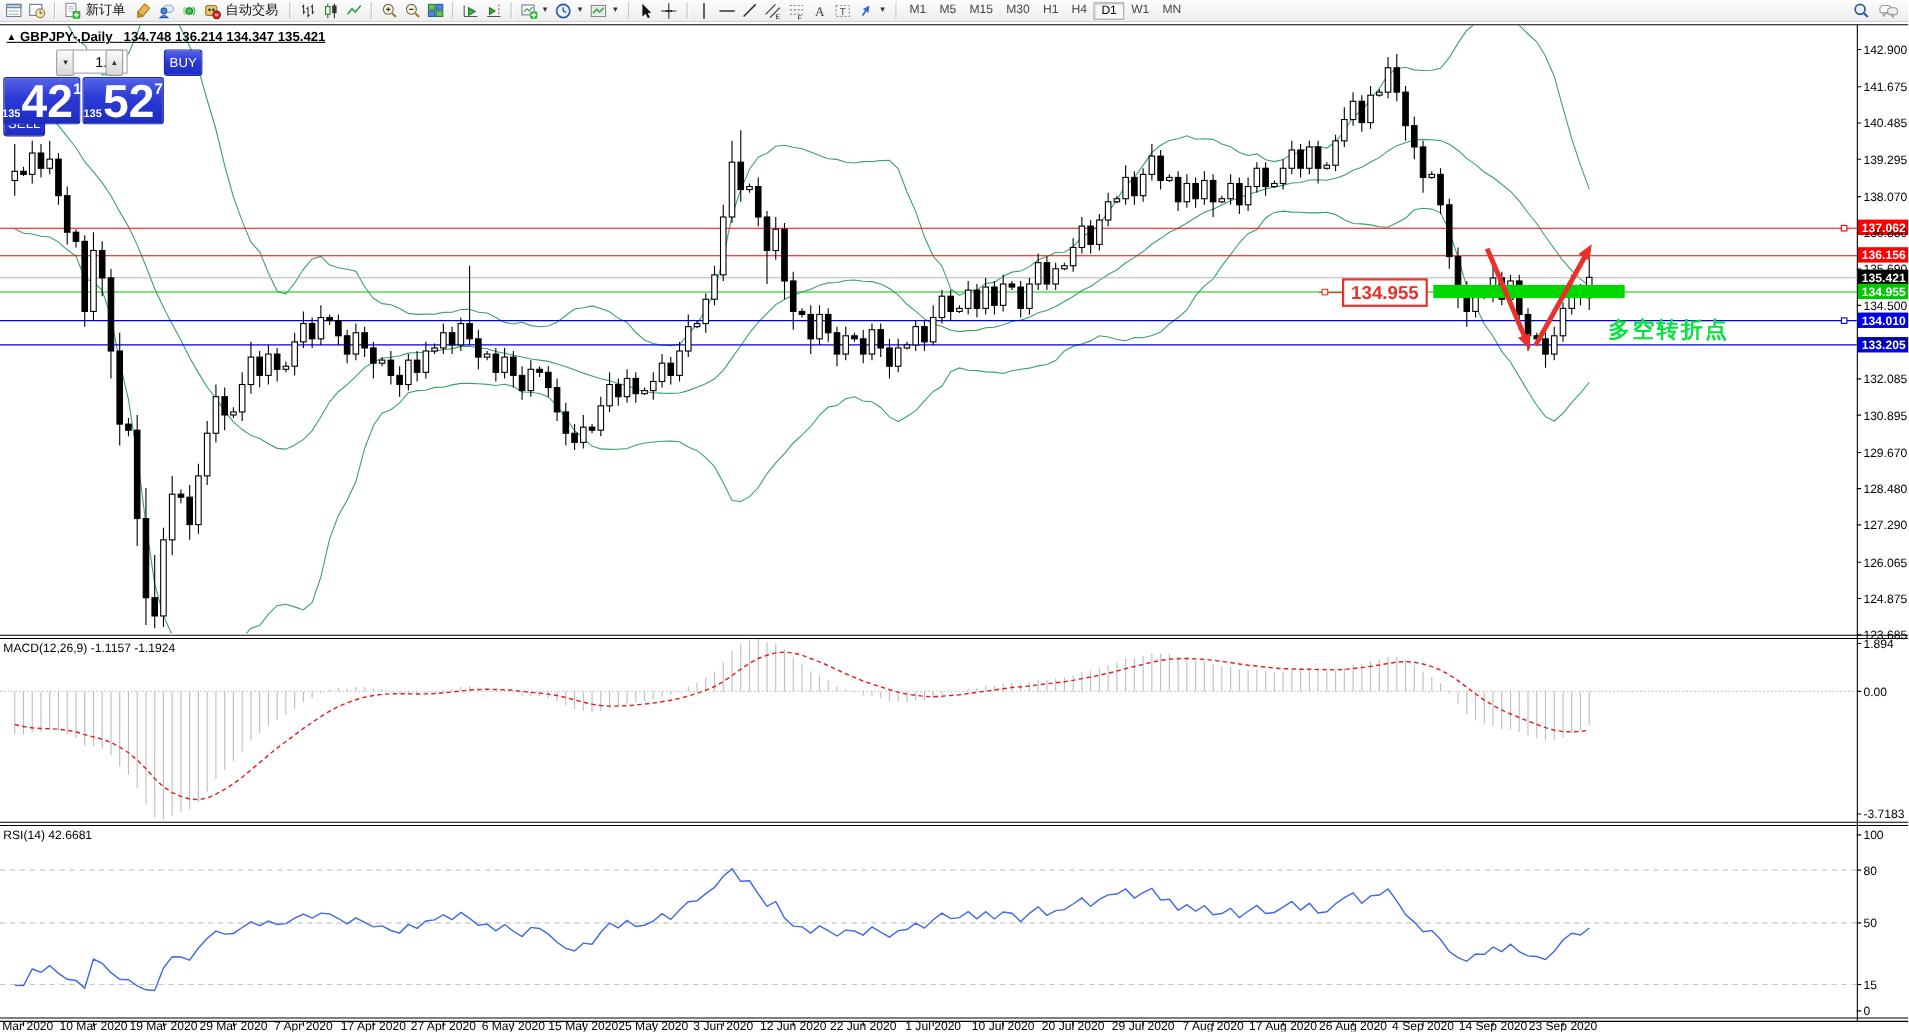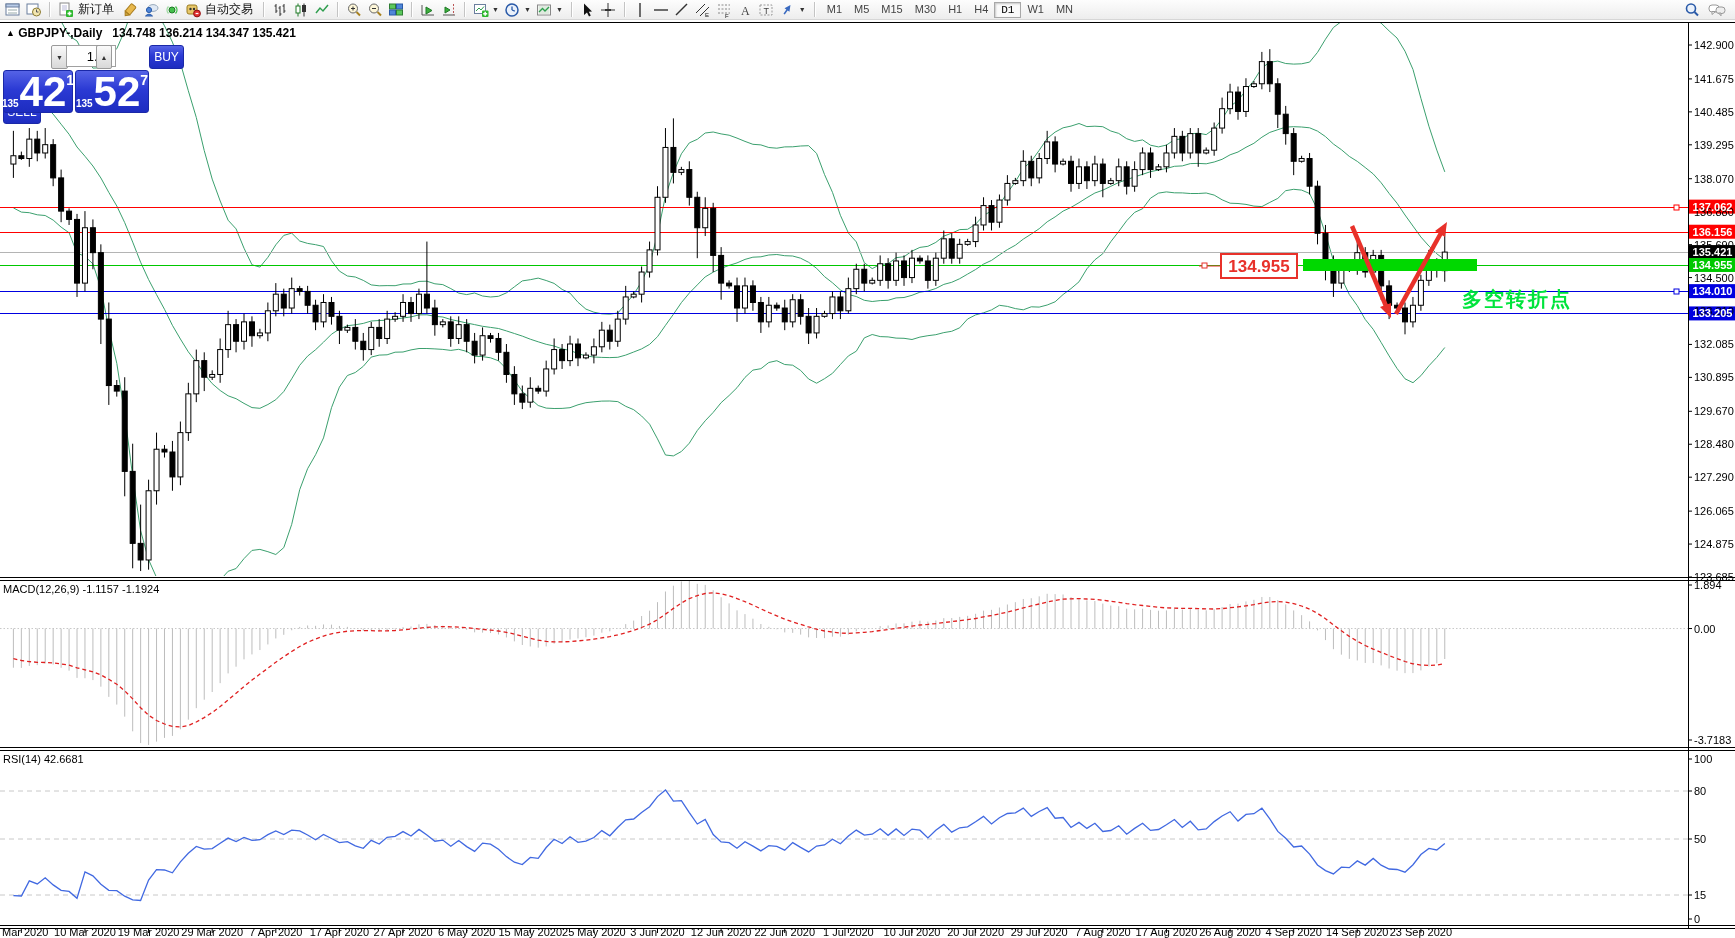--- a/index.html
+++ b/index.html
@@ -5,26 +5,26 @@
   html,body{margin:0;padding:0;background:#fff;}
   #app{position:relative;width:1735px;height:938px;overflow:hidden;font-family:"Liberation Sans",sans-serif;background:#fff;}
   
   #toolbar{position:absolute;left:0;top:0;width:1735px;height:20px;display:flex;align-items:center;
     background:linear-gradient(#fdfdfd,#ededed);border-bottom:1px solid #d6d6d6;padding:0 3px;gap:2px;box-sizing:border-box;z-index:30;}
   .ti{width:19px;height:17px;display:flex;align-items:center;justify-content:center;flex:0 0 auto;}
   .tlabel{font-size:12px;color:#111;margin:0 4px 0 1px;white-space:nowrap;}
   .sep{width:1px;height:15px;background:#c4c4c4;margin:0 4px;box-shadow:1px 0 0 #fff;flex:0 0 auto;}
   .car{font-size:7px;color:#333;margin:0 2px 0 0;}
   .tf{padding:1px 6px;color:#444;font-size:11px;flex:0 0 auto;}
-  .tf.active{border:1px solid #a8a8a8;background:#fafafa;box-shadow:inset 1px 1px 2px rgba(0,0,0,.2);color:#000;font-family:Liberation Mono, monospace;}
+  .tf.active{border:1px solid #a8a8a8;background:#fafafa;box-shadow:inset 1px 1px 2px rgba(0,0,0,.2);color:#000;}
   #tb-right{margin-left:auto;display:flex;align-items:center;gap:6px;padding-right:6px;}
   
   #chart-svg{position:absolute;left:0;top:0;z-index:10;}
   
-  #chart-title{position:absolute;left:6px;top:26px;z-index:20;font-size:12px;font-weight:bold;color:#000;white-space:nowrap;}
+  #chart-title{position:absolute;left:6px;top:26px;z-index:20;font-size:12px;font-weight:bold;color:#000;white-space:nowrap;text-decoration:underline;}
   #chart-title .tri{font-size:9px;vertical-align:1px;}
   
   #ocp{position:absolute;left:2px;top:44px;width:200px;height:70px;z-index:25;}
   .blue{background:linear-gradient(#5563e6 0%,#2b3ad4 45%,#1d2cc0 100%);border:1px solid #1a28a8;border-radius:3px;color:#fff;}
   #sell-btn{position:absolute;left:1px;top:16px;width:36px;height:22px;font-size:12px;display:flex;align-items:center;justify-content:center;margin-top:40px;}
   #buy-btn{position:absolute;left:147px;top:1px;width:33px;height:22px;font-size:12px;display:flex;align-items:center;justify-content:center;}
   #vol-down{position:absolute;left:49px;top:1px;width:15px;height:22px;background:linear-gradient(#fafafa,#d8d8d8);border:1px solid #9a9a9a;border-radius:2px;font-size:7px;color:#333;display:flex;align-items:center;justify-content:center;}
   #vol-up{position:absolute;left:94px;top:1px;width:14px;height:22px;background:linear-gradient(#fafafa,#d8d8d8);border:1px solid #9a9a9a;border-radius:2px;font-size:7px;color:#333;display:flex;align-items:center;justify-content:center;}
   #vol-box{position:absolute;left:64px;top:1px;width:50px;height:22px;background:#fff;border:1px solid #a0a0a0;font-size:13px;color:#000;display:flex;align-items:center;justify-content:flex-end;padding-right:3px;box-sizing:border-box;}
   .pricebig{position:absolute;top:26px;height:43px;display:flex;align-items:flex-end;justify-content:center;padding-bottom:3px;box-sizing:border-box;}

